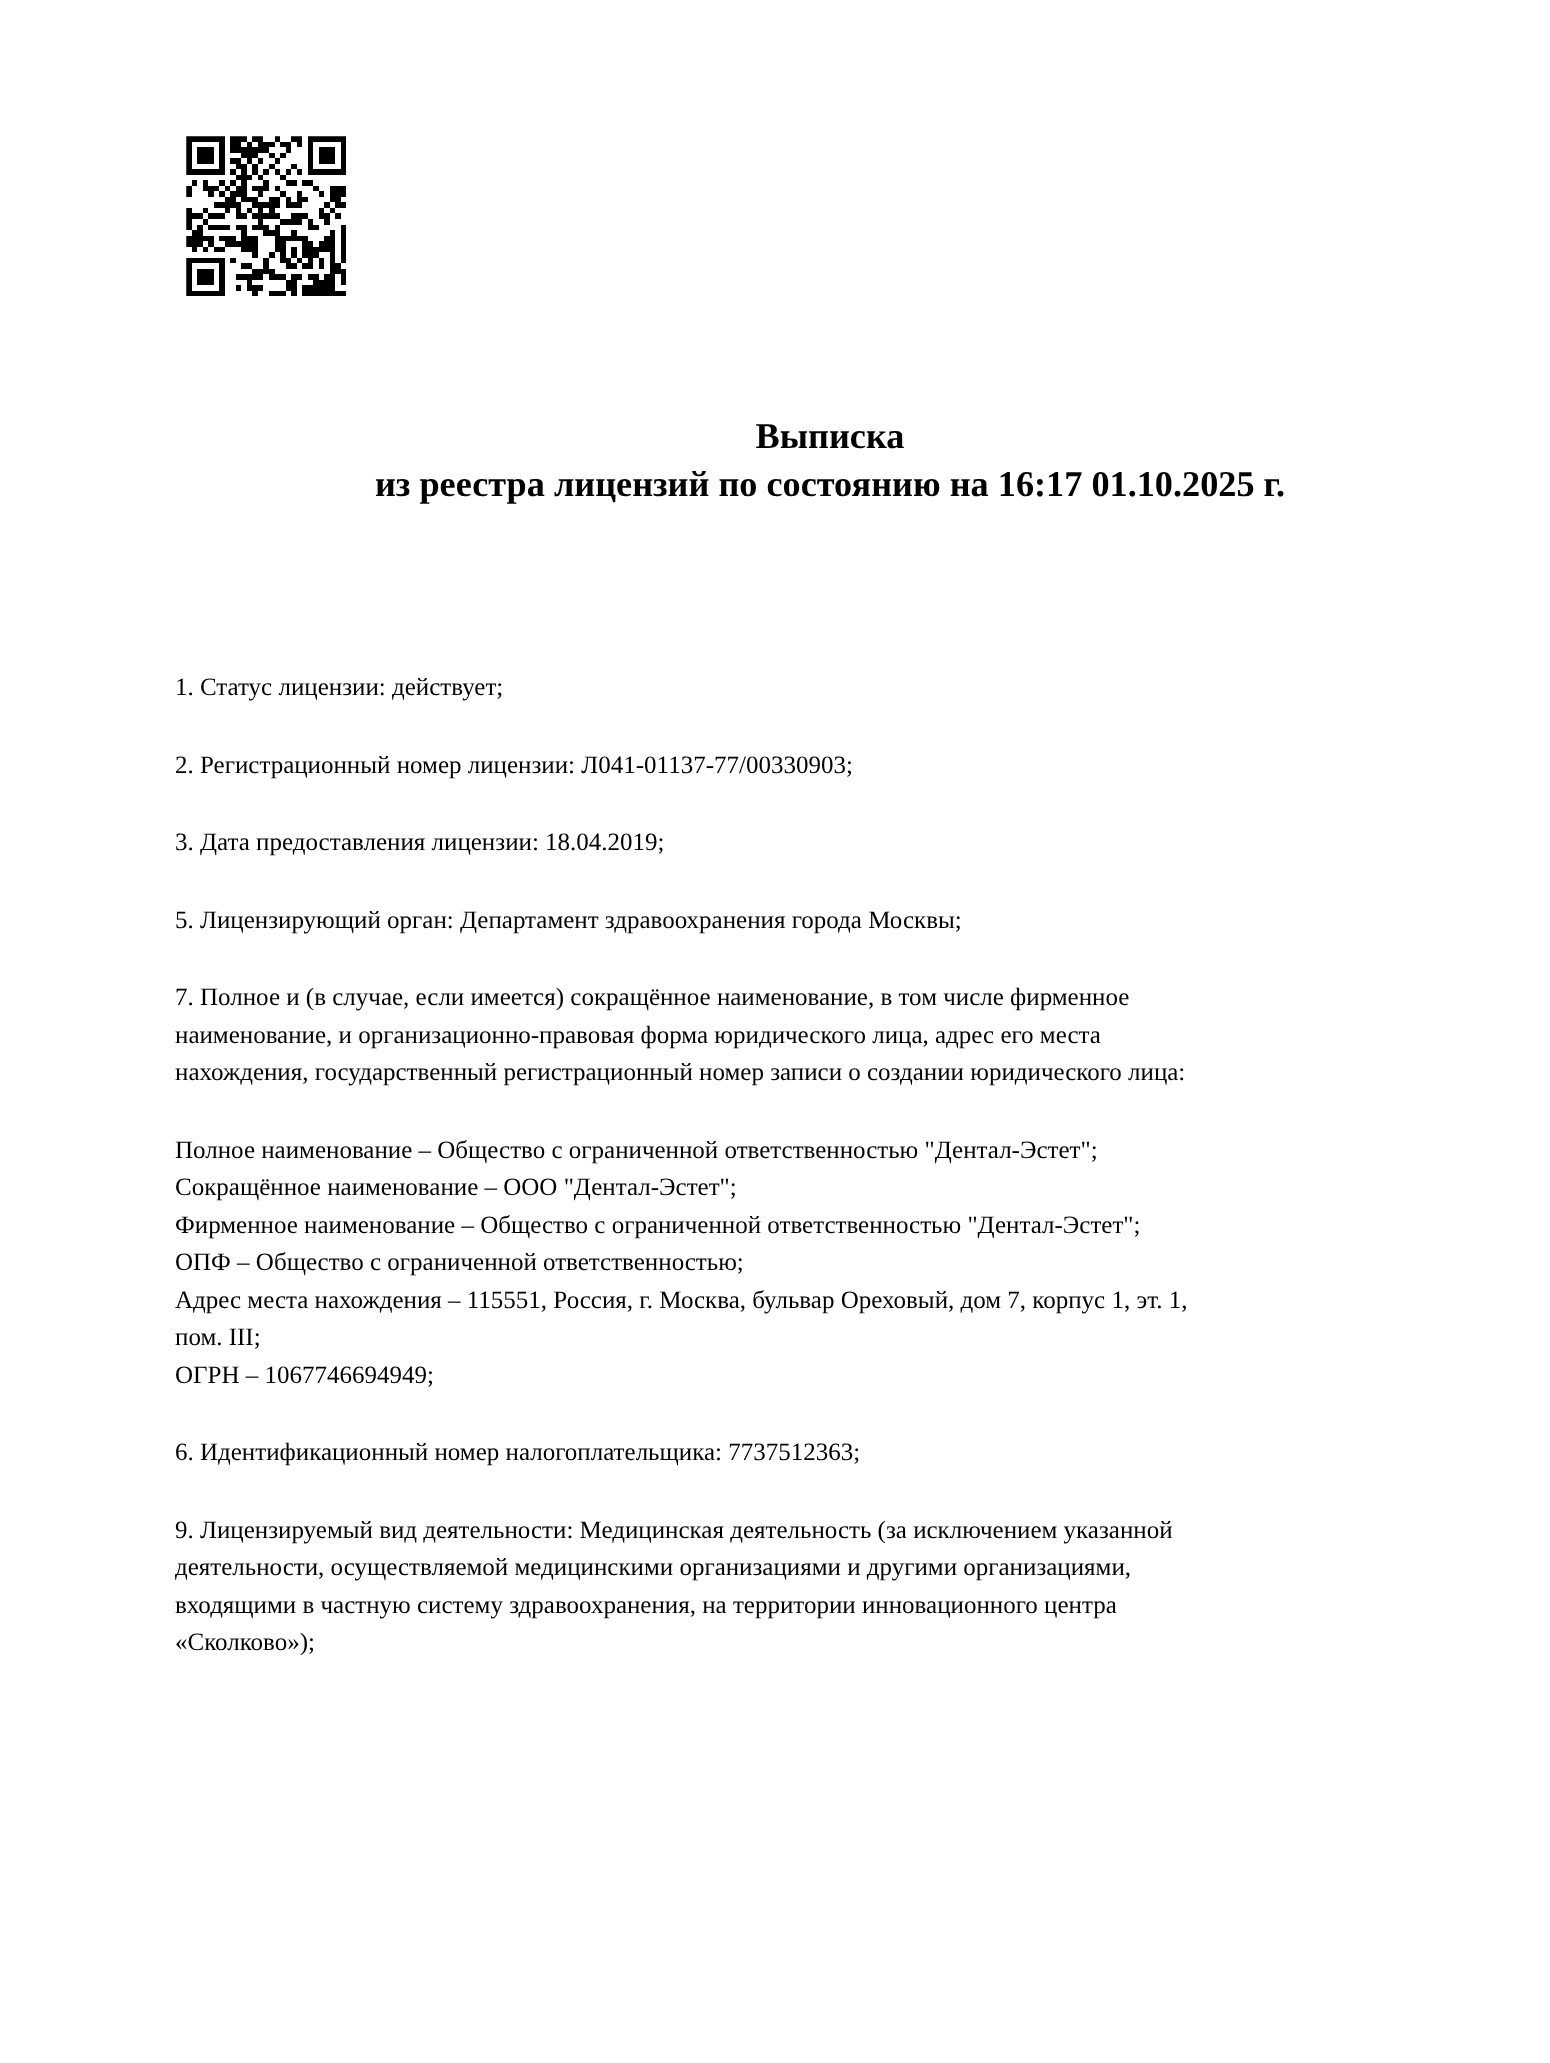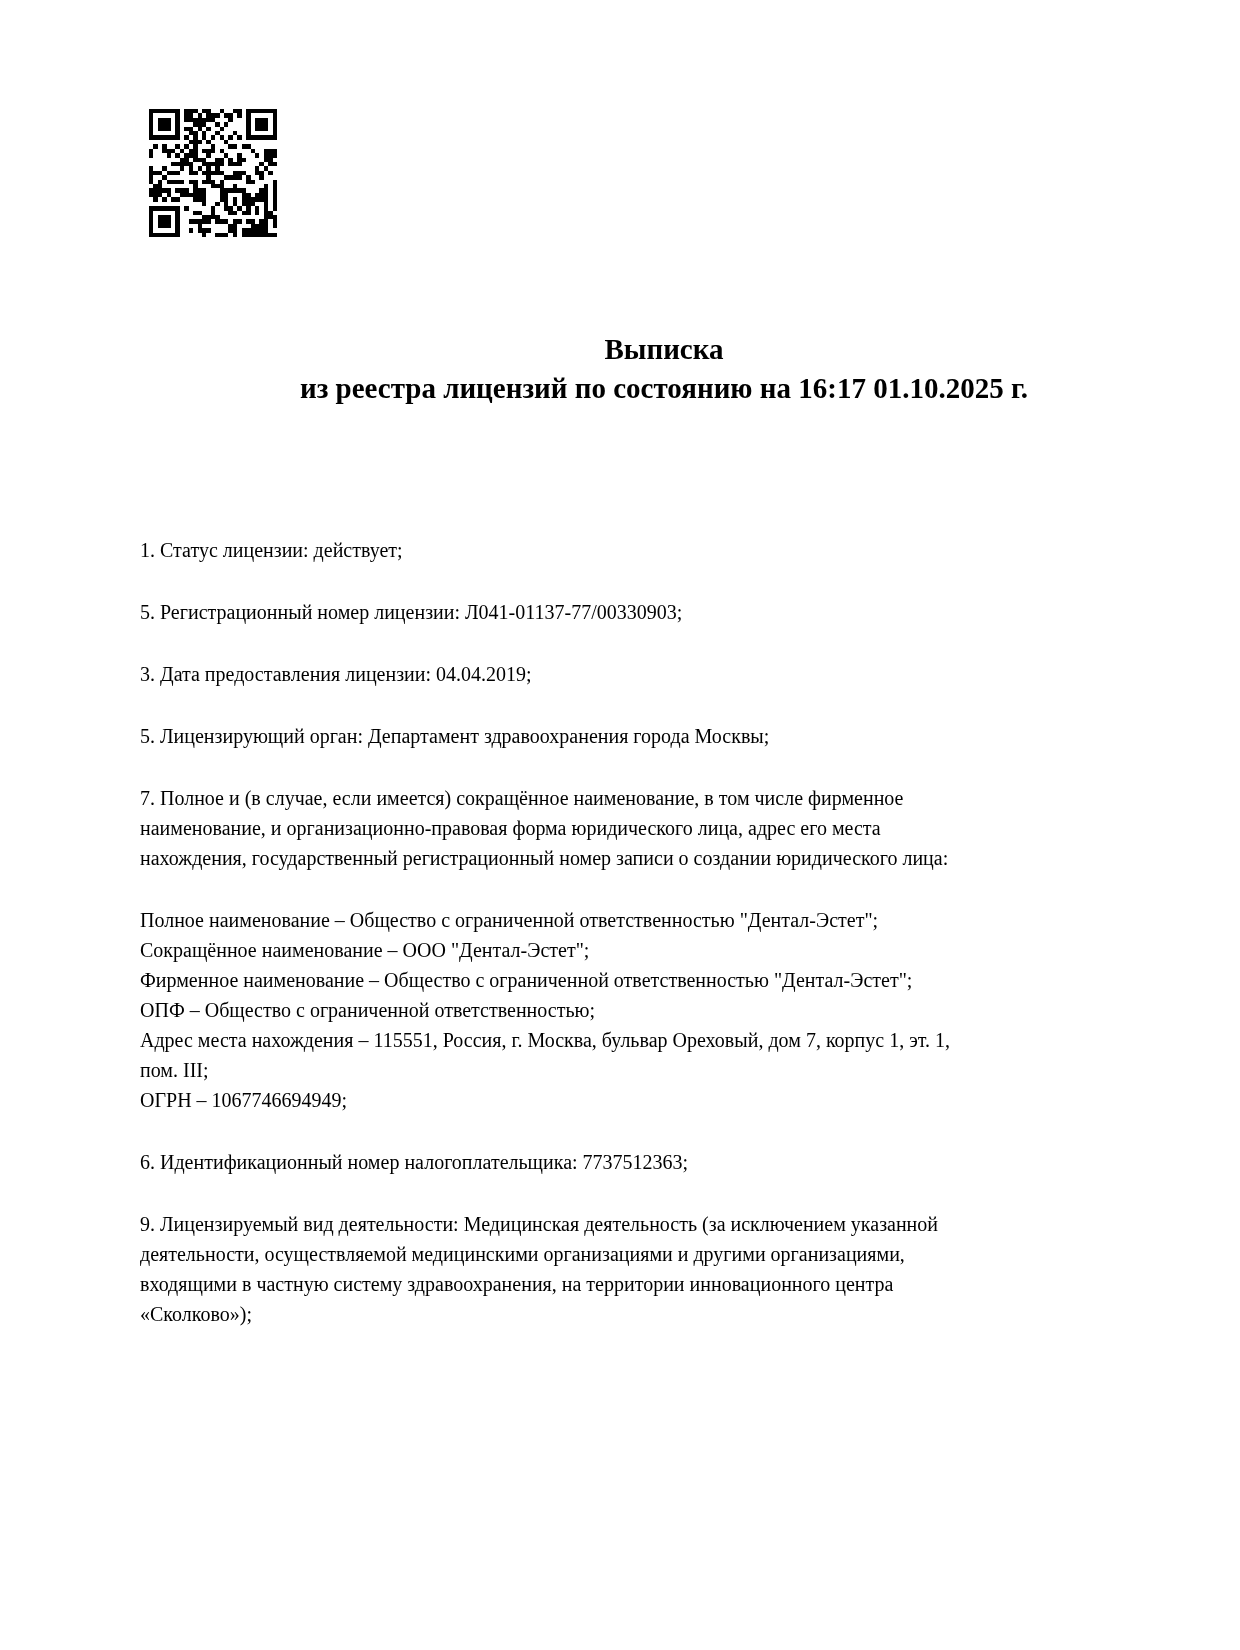--- a/index.html
+++ b/index.html
@@ -486,22 +486,22 @@
         <rect x="28" y="28" width="1" height="1"></rect>
       </svg>
   </div>
 
   <div class="title">Выписка
 из реестра лицензий по состоянию на 16:17 01.10.2025 г.</div>
 
 
   <div class="body-text">
     <p>1. Статус лицензии: действует;</p>
-    <p>5. Регистрационный номер лицензии: Л041-01137-77/00330903;</p>
-    <p>3. Дата предоставления лицензии: 04.04.2019;</p>
+    <p>2. Регистрационный номер лицензии: Л041-01137-77/00330903;</p>
+    <p>3. Дата предоставления лицензии: 18.04.2019;</p>
     <p>5. Лицензирующий орган: Департамент здравоохранения города Москвы;</p>
     <p>7. Полное и (в случае, если имеется) сокращённое наименование, в том числе фирменное
 наименование, и организационно-правовая форма юридического лица, адрес его места
 нахождения, государственный регистрационный номер записи о создании юридического лица:</p>
     <p>Полное наименование – Общество с ограниченной ответственностью "Дентал-Эстет";
 Сокращённое наименование – ООО "Дентал-Эстет";
 Фирменное наименование – Общество с ограниченной ответственностью "Дентал-Эстет";
 ОПФ – Общество с ограниченной ответственностью;
 Адрес места нахождения – 115551, Россия, г. Москва, бульвар Ореховый, дом 7, корпус 1, эт. 1,
 пом. III;

